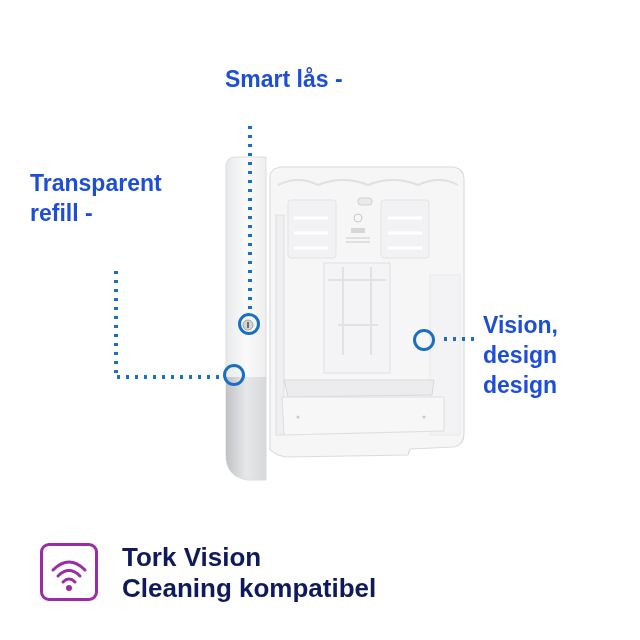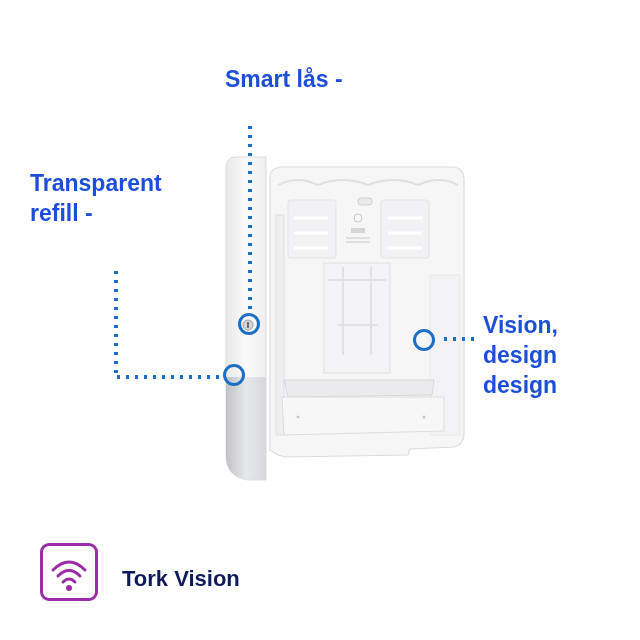--- a/index.html
+++ b/index.html
@@ -3,21 +3,21 @@
 <meta charset="utf-8">
 <style>
   html, body { margin:0; padding:0; }
   body { width:640px; height:640px; background:#ffffff; position:relative; overflow:hidden;
          font-family:"Liberation Sans", sans-serif; }
   .label { position:absolute; color:#1d4ed8; font-weight:bold; font-size:23px; line-height:30px; }
   .dots-v { position:absolute; width:4px; background-image:radial-gradient(circle, #1a6fc4 1.8px, transparent 2px); background-size:4px 9px; background-repeat:repeat-y; }
   .dots-h { position:absolute; height:4px; background-image:radial-gradient(circle, #1a6fc4 1.8px, transparent 2px); background-size:9px 4px; background-repeat:repeat-x; }
   .ring { position:absolute; width:16px; height:16px; border:3px solid #1a6fc4; border-radius:50%; background:transparent; }
   .dispenser { position:absolute; left:218px; top:155px; width:250px; height:330px; }
-  .footer-text { position:absolute; left:122px; top:542px; color:#0f1a5c; font-weight:bold; font-size:22px; line-height:31px;margin-top:21px; }
+  .footer-text { position:absolute; left:122px; top:542px; color:#0f1a5c; font-weight:bold; font-size:26px; line-height:31px; }
   .wifi-box { position:absolute; left:40px; top:543px; width:58px; height:58px; border:3px solid #9b2ba6; border-radius:9px; box-sizing:border-box; }
 </style>
 </head>
 <body>
 
 <div class="label" style="left:225px; top:64px;">
   <div>Smart lås -</div>
 </div>
 
 <div class="label" style="left:30px; top:168px;">
@@ -101,13 +101,14 @@
 <div class="wifi-box">
   <svg width="52" height="52" viewBox="0 0 52 52">
     <path d="M10 24 Q26 8 42 24" fill="none" stroke="#9b2ba6" stroke-width="3" stroke-linecap="round"></path>
     <path d="M15 30 Q26 19 37 30" fill="none" stroke="#9b2ba6" stroke-width="3" stroke-linecap="round"></path>
     <path d="M20 36 Q26 30 32 36" fill="none" stroke="#9b2ba6" stroke-width="3" stroke-linecap="round"></path>
     <circle cx="26" cy="42" r="3" fill="#9b2ba6"></circle>
   </svg>
 </div>
 <div class="footer-text">
   <div>Tork Vision</div>
+  <div>Cleaning kompatibel</div>
 </div>
 
 </body></html>

